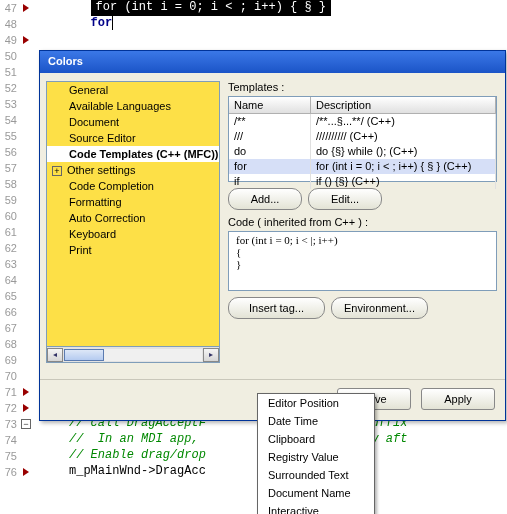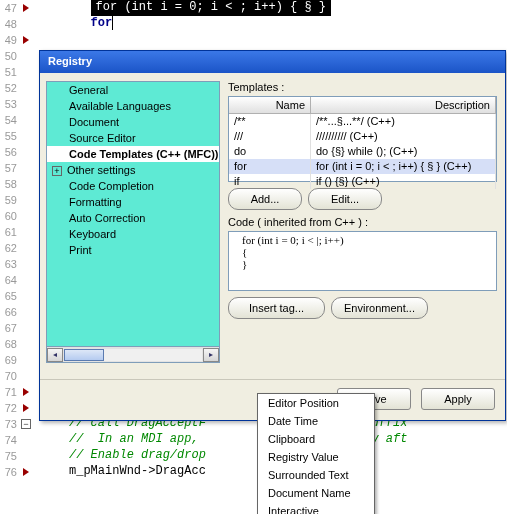--- a/index.html
+++ b/index.html
@@ -13,41 +13,41 @@
   .editor { position: absolute; left: 33px; top: 0; right: 0; height: 514px; font-family: 'Courier New', monospace; font-size: 12px; }
   .eline { height: 16px; white-space: pre; }
   .kw { color: #008; font-weight: bold; }
   .cm { color: #080; font-style: italic; }
   .boxed { background: #000; color: #fff; padding: 1px 4px; border: 1px solid #000; }
   .cursor { border-left: 1px solid #000; height: 14px; display: inline-block; vertical-align: middle; }
   .dialog { position: absolute; left: 39px; top: 50px; width: 467px; height: 371px; background: #F0EEE1; border: 1px solid #003399; box-shadow: 2px 2px 4px rgba(0,0,0,.3); }
   .titlebar { height: 22px; background: linear-gradient(#3B78E7,#1B54C7); color: #fff; font-weight: bold; padding: 4px 8px; font-size: 11px; }
   .cols { display: flex; height: 306px; }
   .tree-pane { width: 186px; padding: 8px 6px 6px 6px; }
-  .tree { background: #5eead4; border: 1px solid #7F9DB9; height: 266px; font-size: 11px; overflow: hidden; }
+  .tree { background: #fde047; border: 1px solid #7F9DB9; height: 266px; font-size: 11px; overflow: hidden; }
   .tree-item { padding: 2px 2px 2px 22px; cursor: default; white-space: nowrap; }
   .tree-item.sel { background: #fff; font-weight: bold; }
   .tree-item.sub { }
   .tree-item .exp { display: inline-block; width: 10px; margin-left: -17px; margin-right: 5px; text-align: center; border: 1px solid #666; height: 10px; line-height: 8px; font-size: 9px; }
   .hscroll { height: 16px; background: #E3E3E3; border: 1px solid #7F9DB9; border-top: none; display: flex; align-items: center; }
   .sbtn { width: 16px; height: 14px; background: linear-gradient(#F5F5F5,#D6D6D6); border: 1px solid #888; font-size: 8px; text-align: center; line-height: 12px; color: #336; }
   .strack { flex: 1; background: #F0F0F0; margin: 0 1px; height: 12px; }
   .thumb { width: 40px; height: 12px; background: linear-gradient(#DDE7F7,#B5CBF0); border: 1px solid #5B7BB0; }
   .right-pane { flex: 1; padding: 8px 8px 0 2px; }
   .lbl { margin-bottom: 3px; }
   .grid { border: 1px solid #7F9DB9; background: #fff; height: 86px; }
-  .ghead { display: flex; background: linear-gradient(#fff,#E0E0E0); border-bottom: 1px solid #B0B0B0; height: 17px; text-align: right; }
+  .ghead { display: flex; background: linear-gradient(#fff,#E0E0E0); border-bottom: 1px solid #B0B0B0; height: 17px; }
   .gh { border-right: 1px solid #B0B0B0; padding: 2px 5px; font-size: 11px; }
   .c1 { width: 82px; } .c2 { flex: 1; }
   .grow { display: flex; height: 15px; }
   .grow.sel { background: #D6DFF7; }
   .gc { border-right: 1px solid #E0E0E0; padding: 1px 5px; font-size: 11px; white-space: nowrap; overflow: hidden; }
   .btn-row { display: flex; gap: 6px; margin: 6px 0; }
   .btn { width: 74px; height: 22px; background: linear-gradient(#fff,#E3E3D5); border: 1px solid #888; border-radius: 10px; font-size: 11px; text-align: center; line-height: 20px; cursor: default; }
-  .code-box { border: 1px solid #7F9DB9; background: #fff; height: 60px; padding: 2px 13px; font-family: Tahoma; font-size: 11px; }
+  .code-box { border: 1px solid #7F9DB9; background: #fff; height: 60px; padding: 2px 7px; font-family: Tahoma; font-size: 11px; }
   .btn-row2 { display: flex; gap: 6px; margin-top: 6px; }
   .btn2 { width: 97px; }
   .footer { height: 38px; border-top: 1px solid #C9C7BA; display: flex; justify-content: flex-end; align-items: center; gap: 10px; padding-right: 10px; }
   .fbtn { width: 74px; height: 22px; background: linear-gradient(#fff,#E3E3D5); border: 1px solid #888; border-radius: 3px; font-size: 11px; text-align: center; line-height: 20px; }
   .menu { position: absolute; left: 257px; top: 393px; width: 118px; background: #fff; border: 1px solid #666; box-shadow: 2px 2px 3px rgba(0,0,0,.3); }
   .mitem { padding: 3px 10px; font-size: 11px; }
 </style>
 </head>
 <body>
 
@@ -193,21 +193,21 @@
   <div style="height:336px"></div>
   <div class="eline">            <span class="kw">return</span> FALSE;</div>
   <div class="eline">     <span>m_pMainWnd = pMainF</span></div>
   <div class="eline">     <span class="cm">// call DragAcceptF              ere's a suffix</span></div>
   <div class="eline">     <span class="cm">//  In an MDI app,           ur immediately aft</span></div>
   <div class="eline">     <span class="cm">// Enable drag/drop</span></div>
   <div class="eline">     <span>m_pMainWnd-&gt;DragAcc</span></div>
 </div>
 
 <div class="dialog">
-  <div class="titlebar">Registry</div>
+  <div class="titlebar">Colors</div>
   <div class="cols">
 
     <div class="tree-pane">
       <div class="tree" id="tree">
           <div class="tree-item"><span>General</span></div>
           <div class="tree-item"><span>Available Languages</span></div>
           <div class="tree-item"><span>Document</span></div>
           <div class="tree-item"><span>Source Editor</span></div>
           <div class="tree-item sel"><span>Code Templates (C++ (MFC))</span></div>
           <div class="tree-item"><span class="exp">+</span><span>Other settings</span></div>

